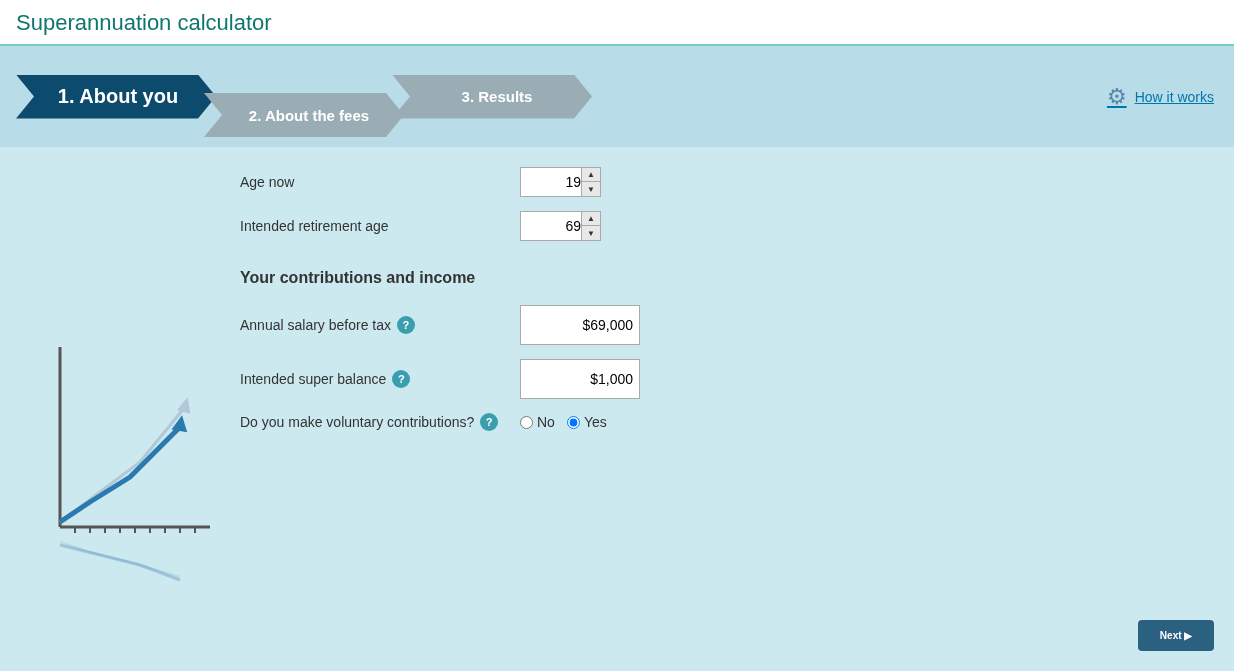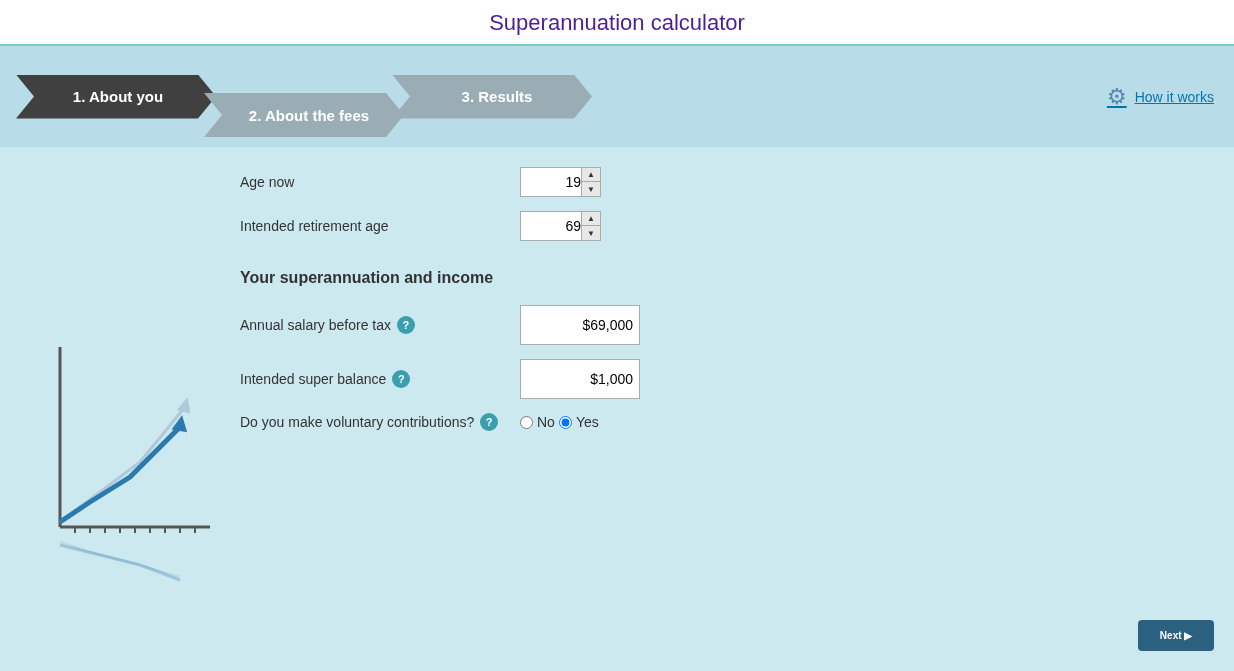--- a/index.html
+++ b/index.html
@@ -11,24 +11,23 @@
       overflow: hidden;
     }
 
     
     .title-bar {
       background: #fff;
       padding: 10px 16px 8px 16px;
       border-bottom: 2px solid #7bc8c8;
     }
     .title-bar h1 {
-      color: #4c1d95;
+      color: #0f766e;
       font-size: 22px;
       font-weight: normal;
-      text-align: center;
     }
 
     
     .main-area {
       background: #cde9f0;
       width: 100%;
       height: calc(671px - 46px);
       position: relative;
     }
 
@@ -42,26 +41,26 @@
       font-size: 15px;
       font-weight: bold;
       color: #fff;
       text-decoration: none;
       cursor: pointer;
       border: none;
       outline: none;
     }
 
     .step-btn-active {
-      background: #404040;
+      background: #0c4a6e;
       padding: 0 20px 0 24px;
       clip-path: polygon(0 0, calc(100% - 18px) 0, 100% 50%, calc(100% - 18px) 100%, 0 100%, 18px 50%);
       min-width: 200px;
       color: #fff;
-      font-size: 15px;
+      font-size: 20px;
     }
 
     .step-btn-inactive {
       background: #9aacb4;
       padding: 0 20px 0 30px;
       clip-path: polygon(0 0, calc(100% - 18px) 0, 100% 50%, calc(100% - 18px) 100%, 0 100%, 18px 50%);
       min-width: 200px;
       color: #fff;
       font-size: 15px;
       margin-left: -10px;
@@ -195,21 +194,21 @@
       color: #fff;
       font-size: 11px;
       font-weight: bold;
       cursor: pointer;
     }
 
     
     .radio-group {
       display: flex;
       align-items: center;
-      gap: 4px;
+      gap: 12px;
     }
 
     .radio-label {
       display: flex;
       align-items: center;
       gap: 4px;
       font-size: 14px;
       color: #333;
       cursor: pointer;
     }
@@ -326,21 +325,21 @@
           <div class="spinner-wrap">
             <input type="text" class="spinner-input" value="69" style="">
             <div class="spinner-btns">
               <button class="spinner-btn">▲</button>
               <button class="spinner-btn">▼</button>
             </div>
           </div>
         </div>
       </div>
 
-      <div class="section-heading" style="margin-top:28px;">Your superannuation and income</div>
+      <div class="section-heading" style="margin-top:28px;">Your contributions and income</div>
 
       <div class="form-row">
         <div class="form-label">
           <span>Annual salary before tax</span>
           <span class="help-icon">?</span>
         </div>
         <div class="form-input-wrap">
           <input type="text" class="text-input" value="$69,000" style="">
         </div>
       </div>

